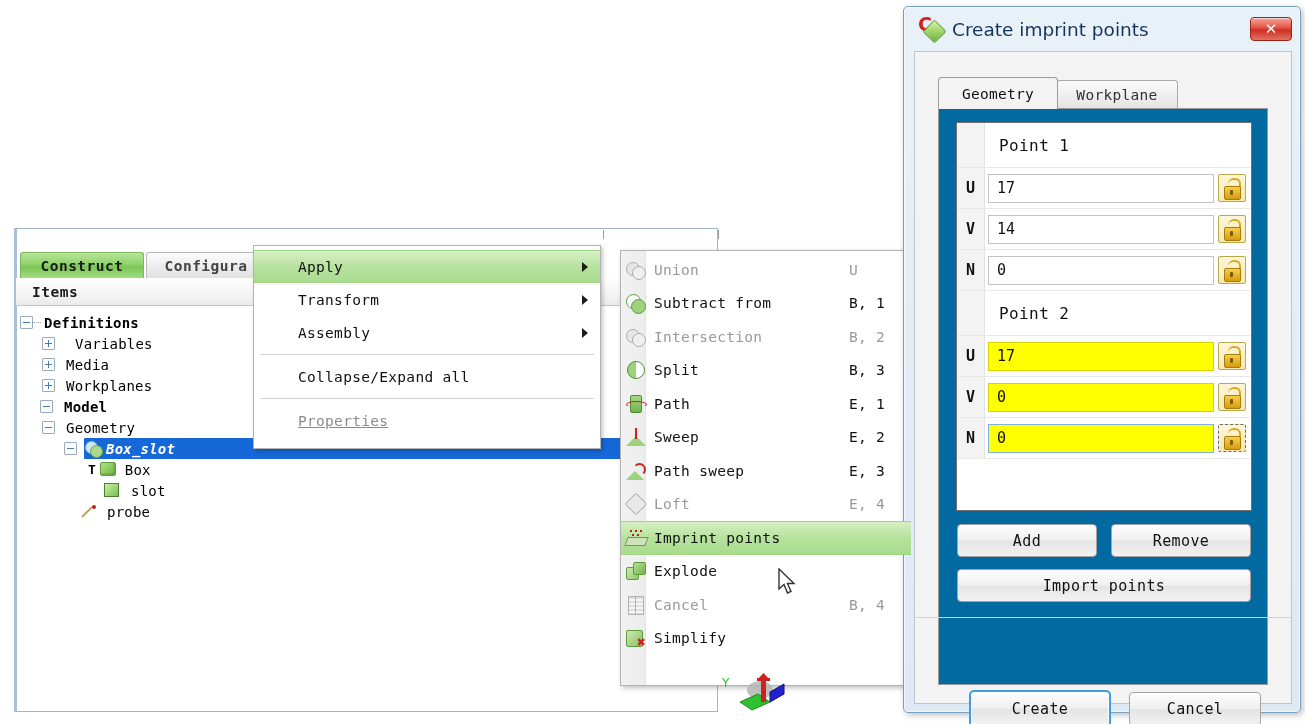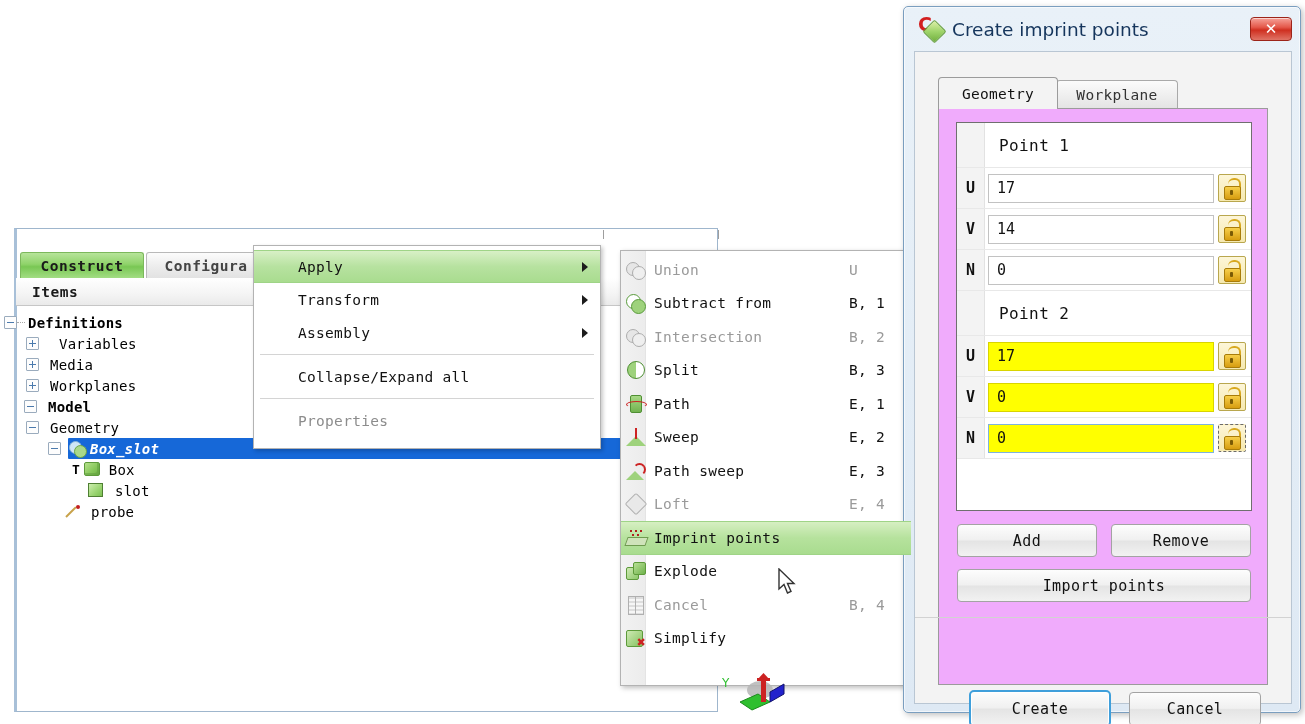--- a/index.html
+++ b/index.html
@@ -53,21 +53,21 @@
     background: linear-gradient(to bottom,#ffffff 0%,#f4f4f4 60%,#eaeaea 100%);
     border-bottom: 1px solid #c6c6c6;
     display: flex; align-items: center;
   }
   #items-header span {
     padding-left: 16px; font-size: 14.5px; font-weight: bold; color: #1a1a1a;
     letter-spacing: 0.5px;
   }
 
   
-  #tree { position: absolute; left: 4px; top: 312px; width: 420px; }
+  #tree { position: absolute; left: 20px; top: 312px; width: 420px; }
   .tnode { position: relative; height: 21px; display: flex; align-items: center; }
   .tw { position: relative; width: 13px; height: 13px; flex: 0 0 13px; margin-right: 3px; }
   .tw.box {
     border: 1px solid #9aabbd; background: #fdfdfd; border-radius: 1px;
   }
   .tw.box::before {
     content: ""; position: absolute; left: 2px; top: 5px; width: 7px; height: 1px; background: #4b7aad;
   }
   .tw.box.plus::after {
     content: ""; position: absolute; left: 5px; top: 2px; width: 1px; height: 7px; background: #4b7aad;
@@ -129,21 +129,21 @@
   }
   .mi {
     position: relative; height: 33px; display: flex; align-items: center;
     padding-left: 44px; font-size: 14.5px; color: #111; cursor: default;
     letter-spacing: .3px;
   }
   .mi.hl {
     background: linear-gradient(to bottom,#d8f0c6 0%,#b7e2a0 50%,#a9dc8f 100%);
     border-top: 1px solid #9fd487; border-bottom: 1px solid #9fd487;
   }
-  .mi.dim { color: #8c8c8c; }
+  .mi.dim { color: #8c8c8c; text-decoration: underline; }
   .arrow {
     position: absolute; right: 12px; top: 50%; margin-top: -5px;
     width: 0; height: 0;
     border-left: 6px solid #1c1c1c;
     border-top: 5px solid transparent;
     border-bottom: 5px solid transparent;
   }
   .msep { height: 1px; background: #d4d4d4; margin: 5px 6px; }
 
   
@@ -291,21 +291,21 @@
   .dtab.active {
     left: 0; width: 120px; background: #f3f3f3; z-index: 3; border-color: #9b9b9b;
   }
   .dtab.inactive {
     left: 118px; width: 122px; top: 3px; height: 29px;
     background: linear-gradient(to bottom,#fbfbfb,#e3e3e3);
     color: #333;
   }
   #dlg-tabpanel {
     position: absolute; left: 23px; top: 56px; width: 330px; height: 577px;
-    background: #f0abfc; border: 1px solid #9b9b9b;
+    background: #0369a1; border: 1px solid #9b9b9b;
   }
   
   #pt-table {
     position: absolute; left: 17px; top: 13px; width: 296px; height: 389px;
     background: #ffffff; border: 1px solid #6f6f6f;
   }
   .grow { position: relative; display: flex; align-items: center; height: 40px; }
   .grow.hdr { height: 44px; }
   .gcell-lab {
     width: 28px; flex: 0 0 28px; height: 100%;

